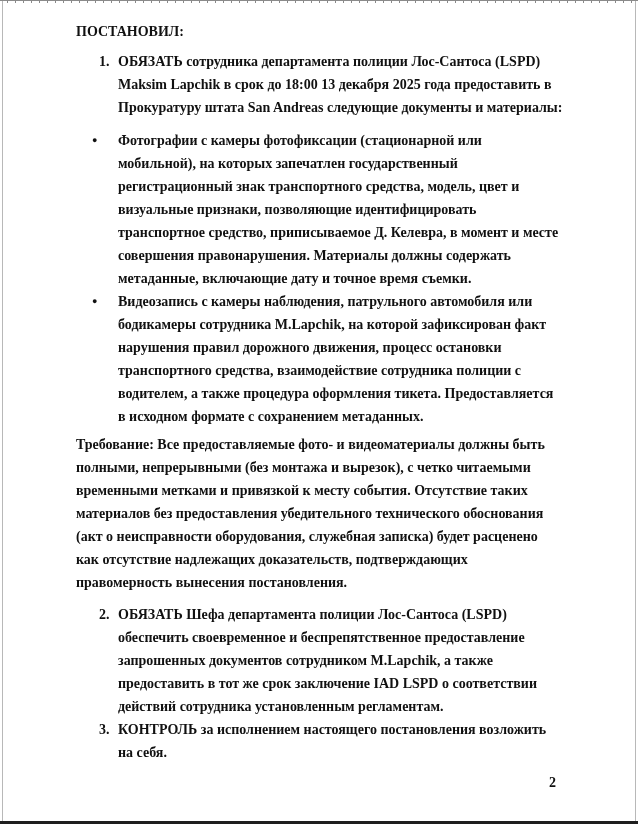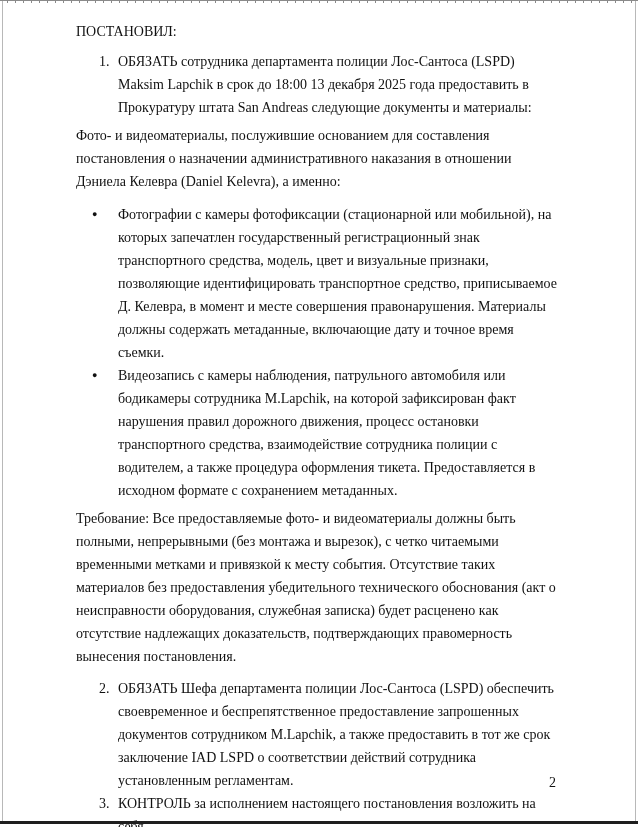--- a/index.html
+++ b/index.html
@@ -1,15 +1,15 @@
 <!DOCTYPE html>
 <html><head>
 <meta charset="utf-8">
 <style>
-  * { margin: 0; padding: 0; box-sizing: border-box; }
+  * { margin: 0; padding: 0; box-sizing: border-box; font-weight: bold; }
   html, body { background: #ffffff; }
   body {
     width: 638px;
     height: 827px;
     font-family: "Liberation Serif", "DejaVu Serif", serif;
     color: #111111;
     position: relative;
     overflow: hidden;
   }
   .screen {
@@ -97,21 +97,20 @@
 
   <div class="content">
 
     <div class="heading">ПОСТАНОВИЛ:</div>
 
     <div class="oli oli-first">
       <span class="num">1.</span>
       <span class="itext">ОБЯЗАТЬ сотрудника департамента полиции Лос-Сантоса (LSPD) Maksim Lapchik в срок до 18:00 13 декабря 2025 года предоставить в Прокуратуру штата San Andreas следующие документы и материалы:</span>
     </div>
 
-    <p class="para para-intro">Фото- и видеоматериалы, послужившие основанием для составления постановления о назначении административного наказания в отношении Дэниела Келевра (Daniel Kelevra), а именно:</p>
 
     <div class="ul-block">
       <div class="uli">
         <span class="bullet">●</span>
         <span class="itext">Фотографии с камеры фотофиксации (стационарной или мобильной), на которых запечатлен государственный регистрационный знак транспортного средства, модель, цвет и визуальные признаки, позволяющие идентифицировать транспортное средство, приписываемое Д. Келевра, в момент и месте совершения правонарушения. Материалы должны содержать метаданные, включающие дату и точное время съемки.</span>
       </div>
       <div class="uli">
         <span class="bullet">●</span>
         <span class="itext">Видеозапись с камеры наблюдения, патрульного автомобиля или бодикамеры сотрудника M.Lapchik, на которой зафиксирован факт нарушения правил дорожного движения, процесс остановки транспортного средства, взаимодействие сотрудника полиции с водителем, а также процедура оформления тикета. Предоставляется в исходном формате с сохранением метаданных.</span>
       </div>

